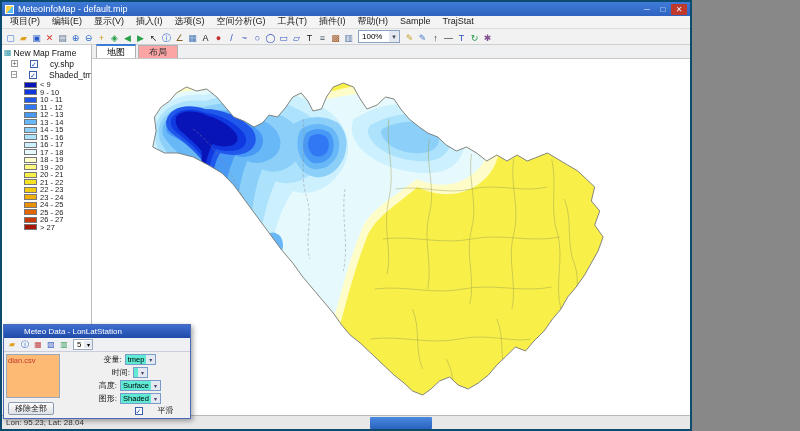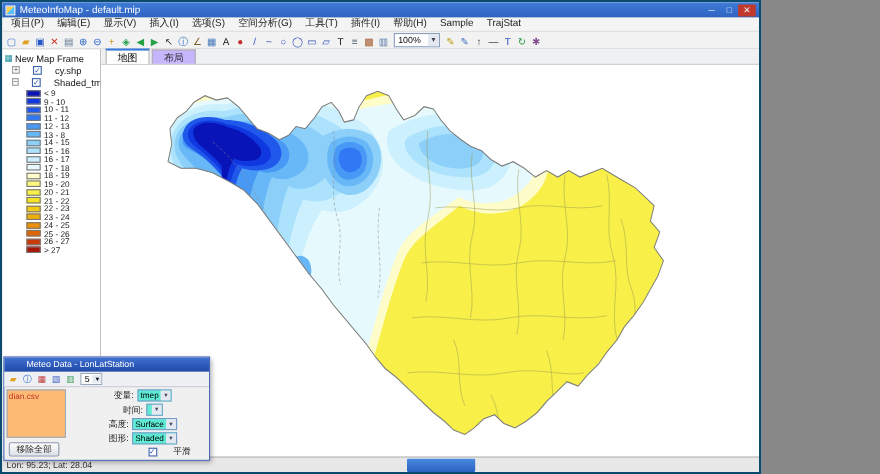--- a/index.html
+++ b/index.html
@@ -34,21 +34,21 @@
   .expander { width:7px; height:7px; border:1px solid #999; background:#fff; font-size:7px; line-height:5px; text-align:center; color:#444; }
   .cb { width:8px; height:8px; border:1px solid #3a5fa8; background:#fff; font-size:7px; line-height:7px; text-align:center; color:#2050c0; }
   .legend-list { margin-top:1px; }
   .legend-row { display:flex; align-items:center; gap:3px; height:7.5px; padding-left:20px; }
   .swatch { width:13px; height:6px; border:1px solid #777; flex:none; }
   .legend-label { font-size:7.5px; color:#222; white-space:nowrap; }
 
   
   .map-doc { flex:1; display:flex; flex-direction:column; background:#fff; }
   .tabstrip { height:14px; background:#eef0f2; border-bottom:1px solid #c8c8c8; display:flex; align-items:flex-end; padding-left:4px; }
-  .tab { font-size:9px; padding:0 10px; height:13px; line-height:13px; border:1px solid #b0b0b0; border-bottom:none; background:#c4b5fd; color:#333; margin-right:2px; }
+  .tab { font-size:9px; padding:0 10px; height:13px; line-height:13px; border:1px solid #b0b0b0; border-bottom:none; background:#fca5a5; color:#333; margin-right:2px; }
   .tab.active { background:#fff; color:#000; border-top:2px solid #3a7bd5; height:14px; }
   .map-canvas { position:relative; flex:1; background:#fff; }
   .map-canvas svg { position:absolute; inset:0; }
 
   
   .statusbar { position:absolute; left:0; bottom:0; width:800px; height:14px; background:#e8e8e8; border-top:1px solid #b8b8b8; display:flex; align-items:center; }
   .status-text { font-size:8px; color:#333; padding-left:4px; }
   .taskbar-btn { position:absolute; left:368px; top:1px; width:62px; height:12px; background:linear-gradient(#4a8ae0,#2a62c0); border-radius:1px; }
 
   
@@ -173,21 +173,21 @@
           <div class="legend-row">
             <span class="swatch" style="background-color: rgb(48, 120, 244);"></span>
             <span class="legend-label">11 - 12</span>
           </div>
           <div class="legend-row">
             <span class="swatch" style="background-color: rgb(72, 152, 246);"></span>
             <span class="legend-label">12 - 13</span>
           </div>
           <div class="legend-row">
             <span class="swatch" style="background-color: rgb(104, 184, 248);"></span>
-            <span class="legend-label">13 - 8</span>
+            <span class="legend-label">13 - 14</span>
           </div>
           <div class="legend-row">
             <span class="swatch" style="background-color: rgb(140, 208, 250);"></span>
             <span class="legend-label">14 - 15</span>
           </div>
           <div class="legend-row">
             <span class="swatch" style="background-color: rgb(172, 226, 252);"></span>
             <span class="legend-label">15 - 16</span>
           </div>
           <div class="legend-row">

